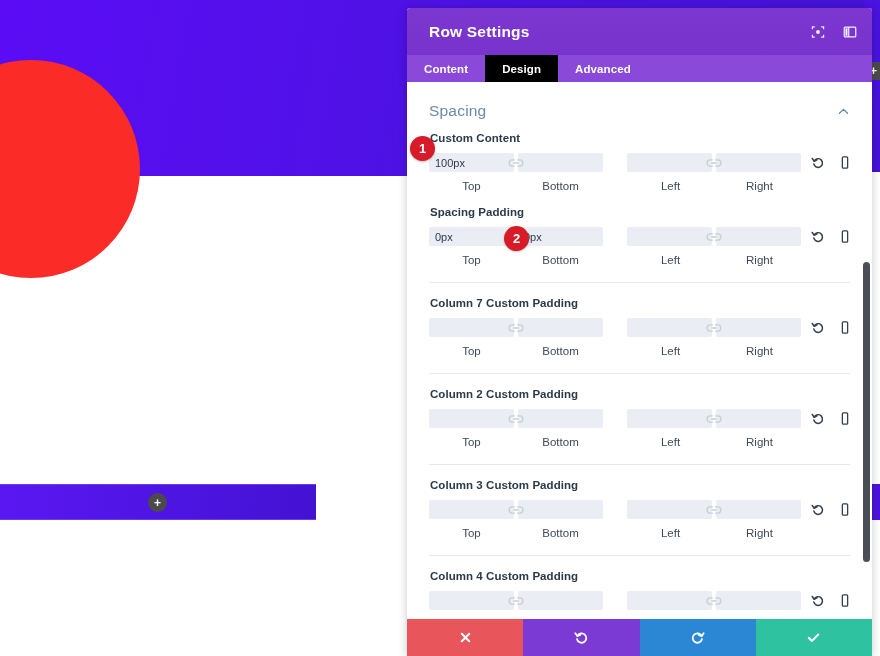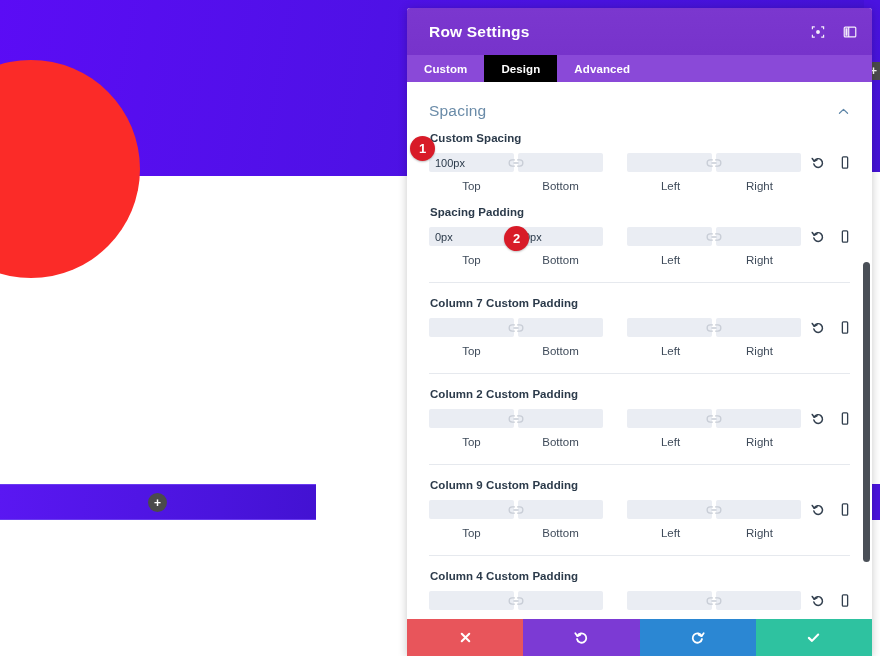--- a/index.html
+++ b/index.html
@@ -177,38 +177,38 @@
           <g fill="none" stroke="#ffffff" stroke-width="1.5">
             <rect x="2.8" y="3.8" width="14.4" height="12.4" rx="1.2"></rect>
             <line x1="8.4" y1="3.8" x2="8.4" y2="16.2"></line>
           </g>
           <rect x="4.3" y="5.3" width="2.6" height="9.4" fill="#ffffff"></rect>
         </svg>
       </div>
     </div>
 
     <div class="tabs">
-      <div class="tab">Custom</div>
+      <div class="tab">Content</div>
       <div class="tab active">Design</div>
       <div class="tab">Advanced</div>
     </div>
 
     <div class="panel-body">
       <div class="scroll-area">
 
         <div class="section-head">
           <div class="section-title">Spacing</div>
           <svg class="chev" viewBox="0 0 16 16">
             <path d="M3 10.2 L8 5.4 L13 10.2" fill="none" stroke="#5e86a8" stroke-width="1.5" stroke-linecap="round" stroke-linejoin="round"></path>
           </svg>
         </div>
 
         <div class="block first">
           <div class="field-group">
-            <div class="group-label">Custom Spacing</div>
+            <div class="group-label">Custom Content</div>
             <div class="row-4">
               <div class="pair">
                 <input class="inp" value="100px" style="">
                 <div class="pair-gap"></div>
                 <input class="inp" value="" style="">
                 <span class="chain">
                   <svg viewBox="0 0 20 12" width="16" height="10">
                     <path d="M8 2.2 H5.2 a3.8 3.8 0 0 0 0 7.6 H8" fill="none" stroke="#c8cdd6" stroke-width="1.6" stroke-linecap="round"></path>
                     <path d="M12 2.2 h2.8 a3.8 3.8 0 0 1 0 7.6 H12" fill="none" stroke="#c8cdd6" stroke-width="1.6" stroke-linecap="round"></path>
                     <line x1="7.4" y1="6" x2="12.6" y2="6" stroke="#c8cdd6" stroke-width="1.6" stroke-linecap="round"></line>
@@ -417,21 +417,21 @@
                 <div class="lbl-gap"></div>
                 <div class="lbl">Right</div>
               </div>
             </div>
           </div>
           <div class="divider"></div>
         </div>
 
         <div class="block">
           <div class="field-group">
-            <div class="group-label">Column 9 Custom Padding</div>
+            <div class="group-label">Column 3 Custom Padding</div>
             <div class="row-4">
               <div class="pair">
                 <input class="inp" value="" style="">
                 <div class="pair-gap"></div>
                 <input class="inp" value="" style="">
                 <span class="chain">
                   <svg viewBox="0 0 20 12" width="16" height="10">
                     <path d="M8 2.2 H5.2 a3.8 3.8 0 0 0 0 7.6 H8" fill="none" stroke="#c8cdd6" stroke-width="1.6" stroke-linecap="round"></path>
                     <path d="M12 2.2 h2.8 a3.8 3.8 0 0 1 0 7.6 H12" fill="none" stroke="#c8cdd6" stroke-width="1.6" stroke-linecap="round"></path>
                     <line x1="7.4" y1="6" x2="12.6" y2="6" stroke="#c8cdd6" stroke-width="1.6" stroke-linecap="round"></line>

